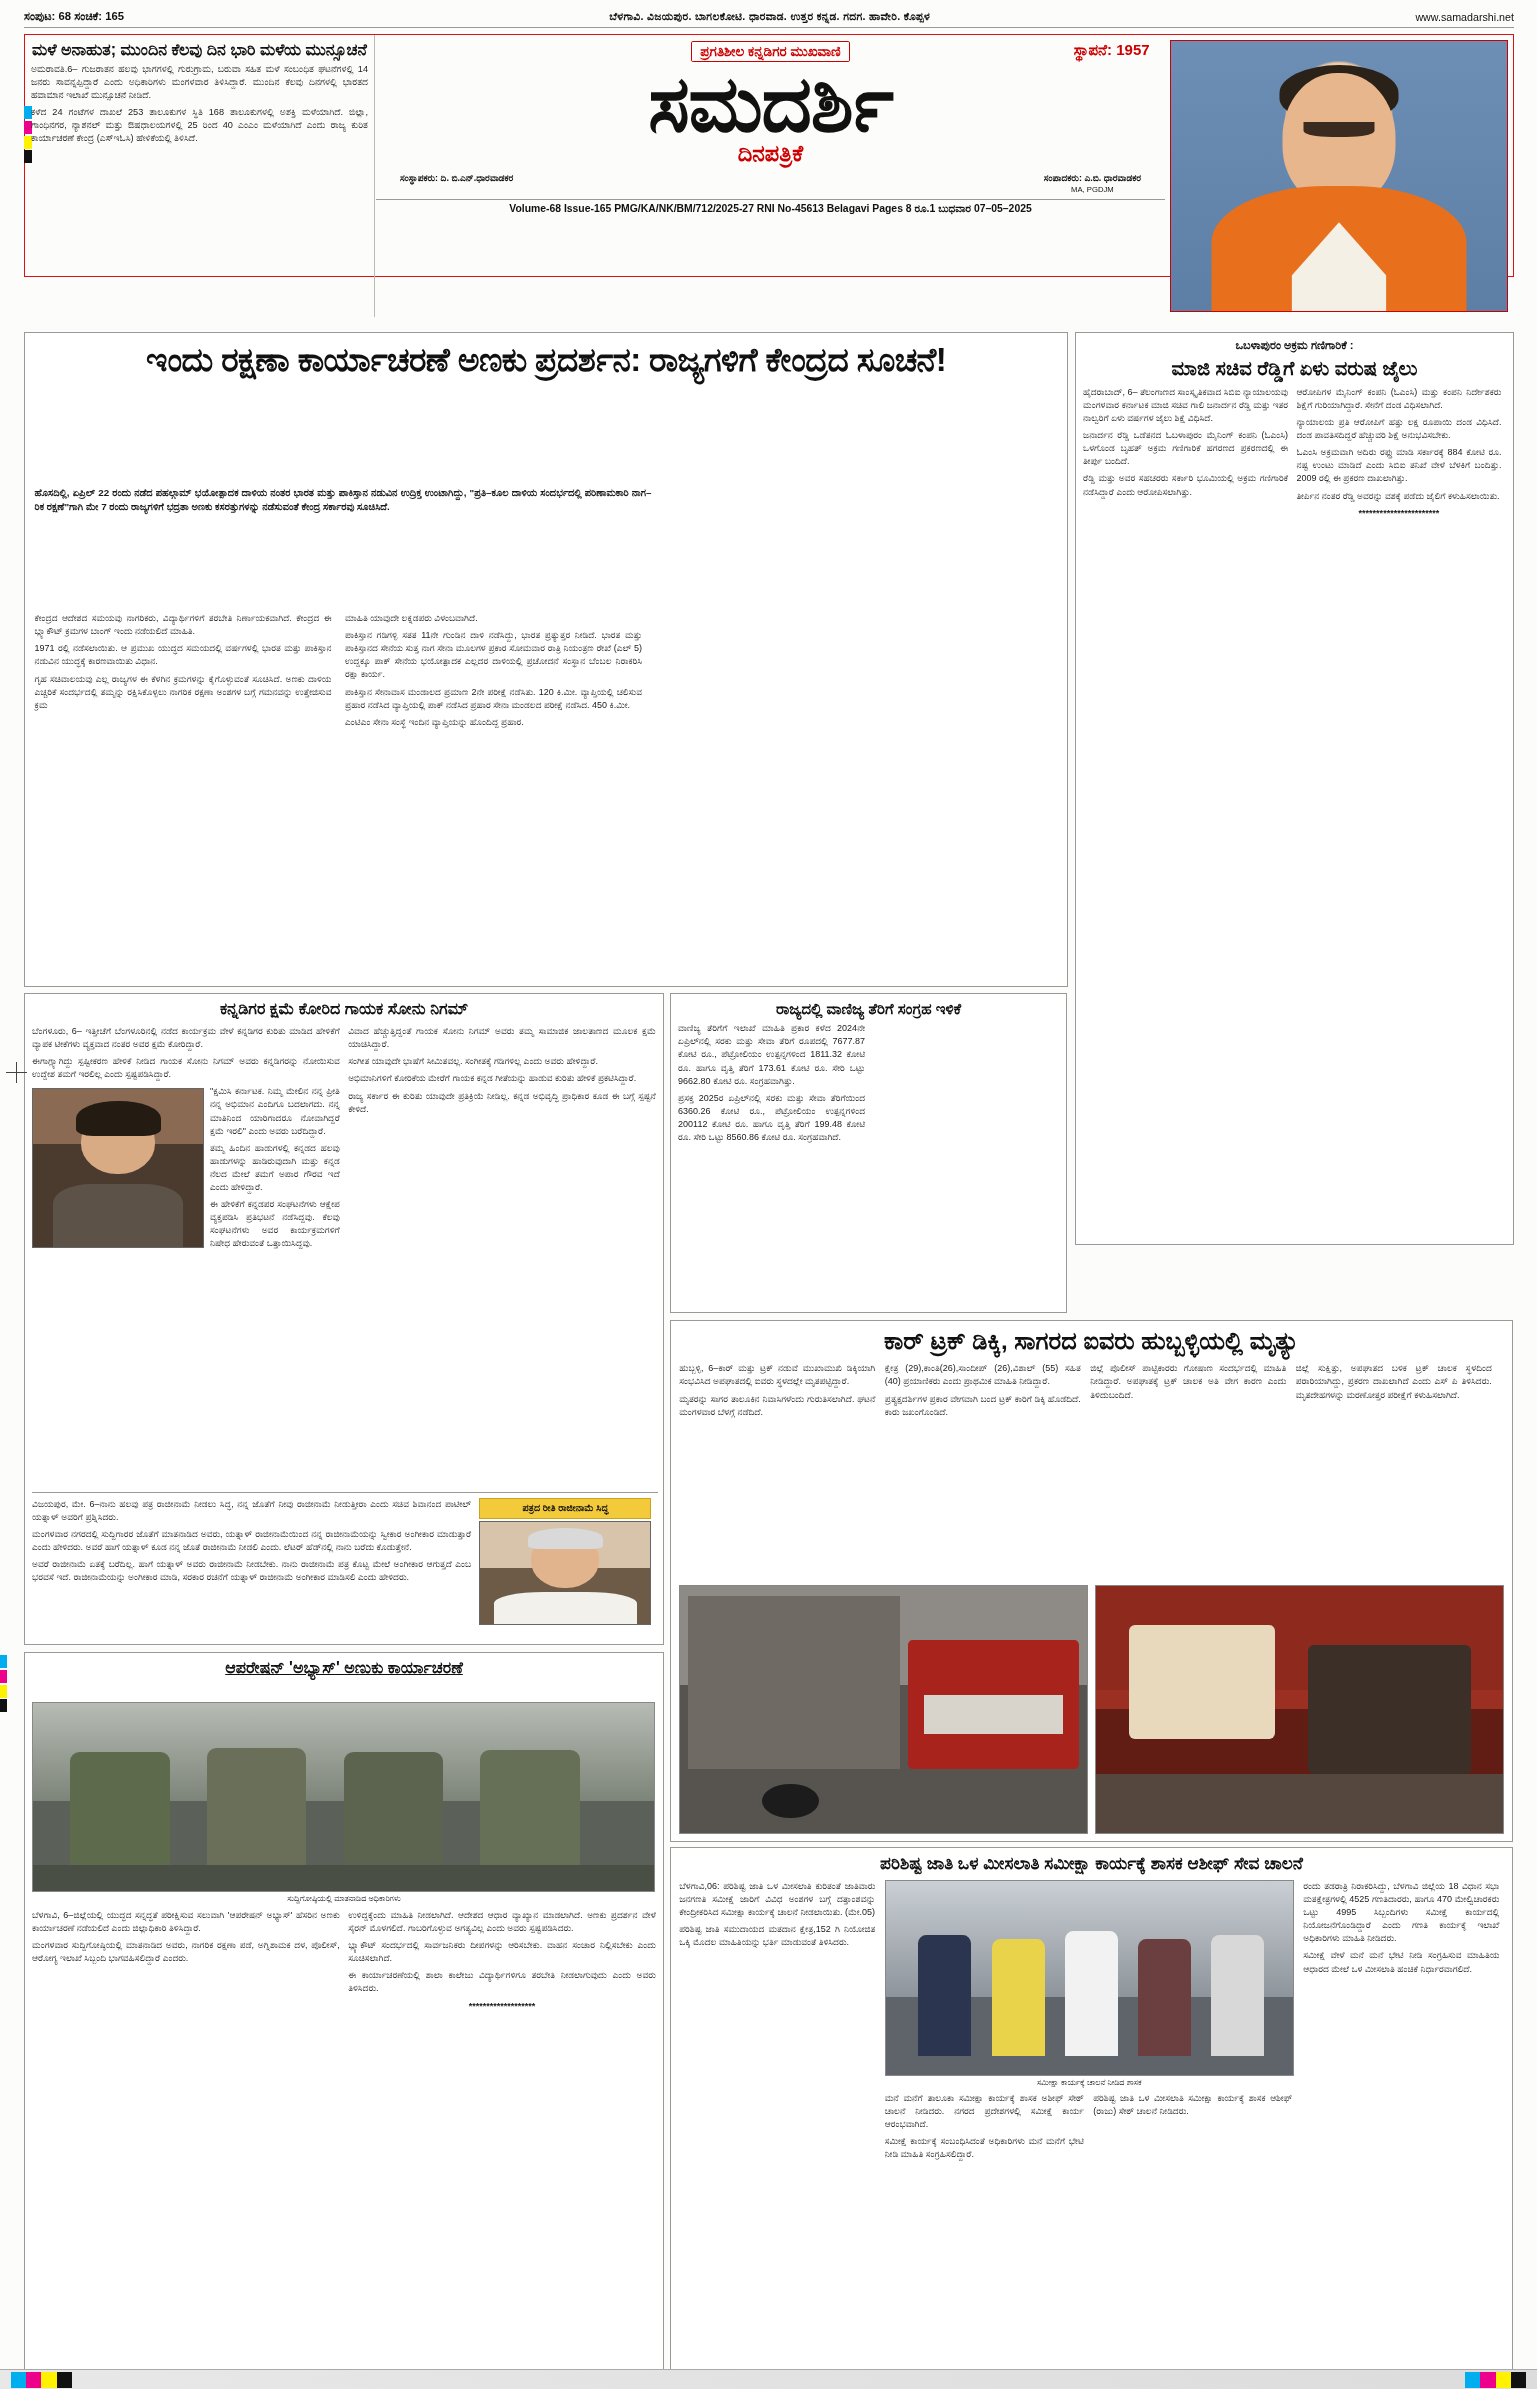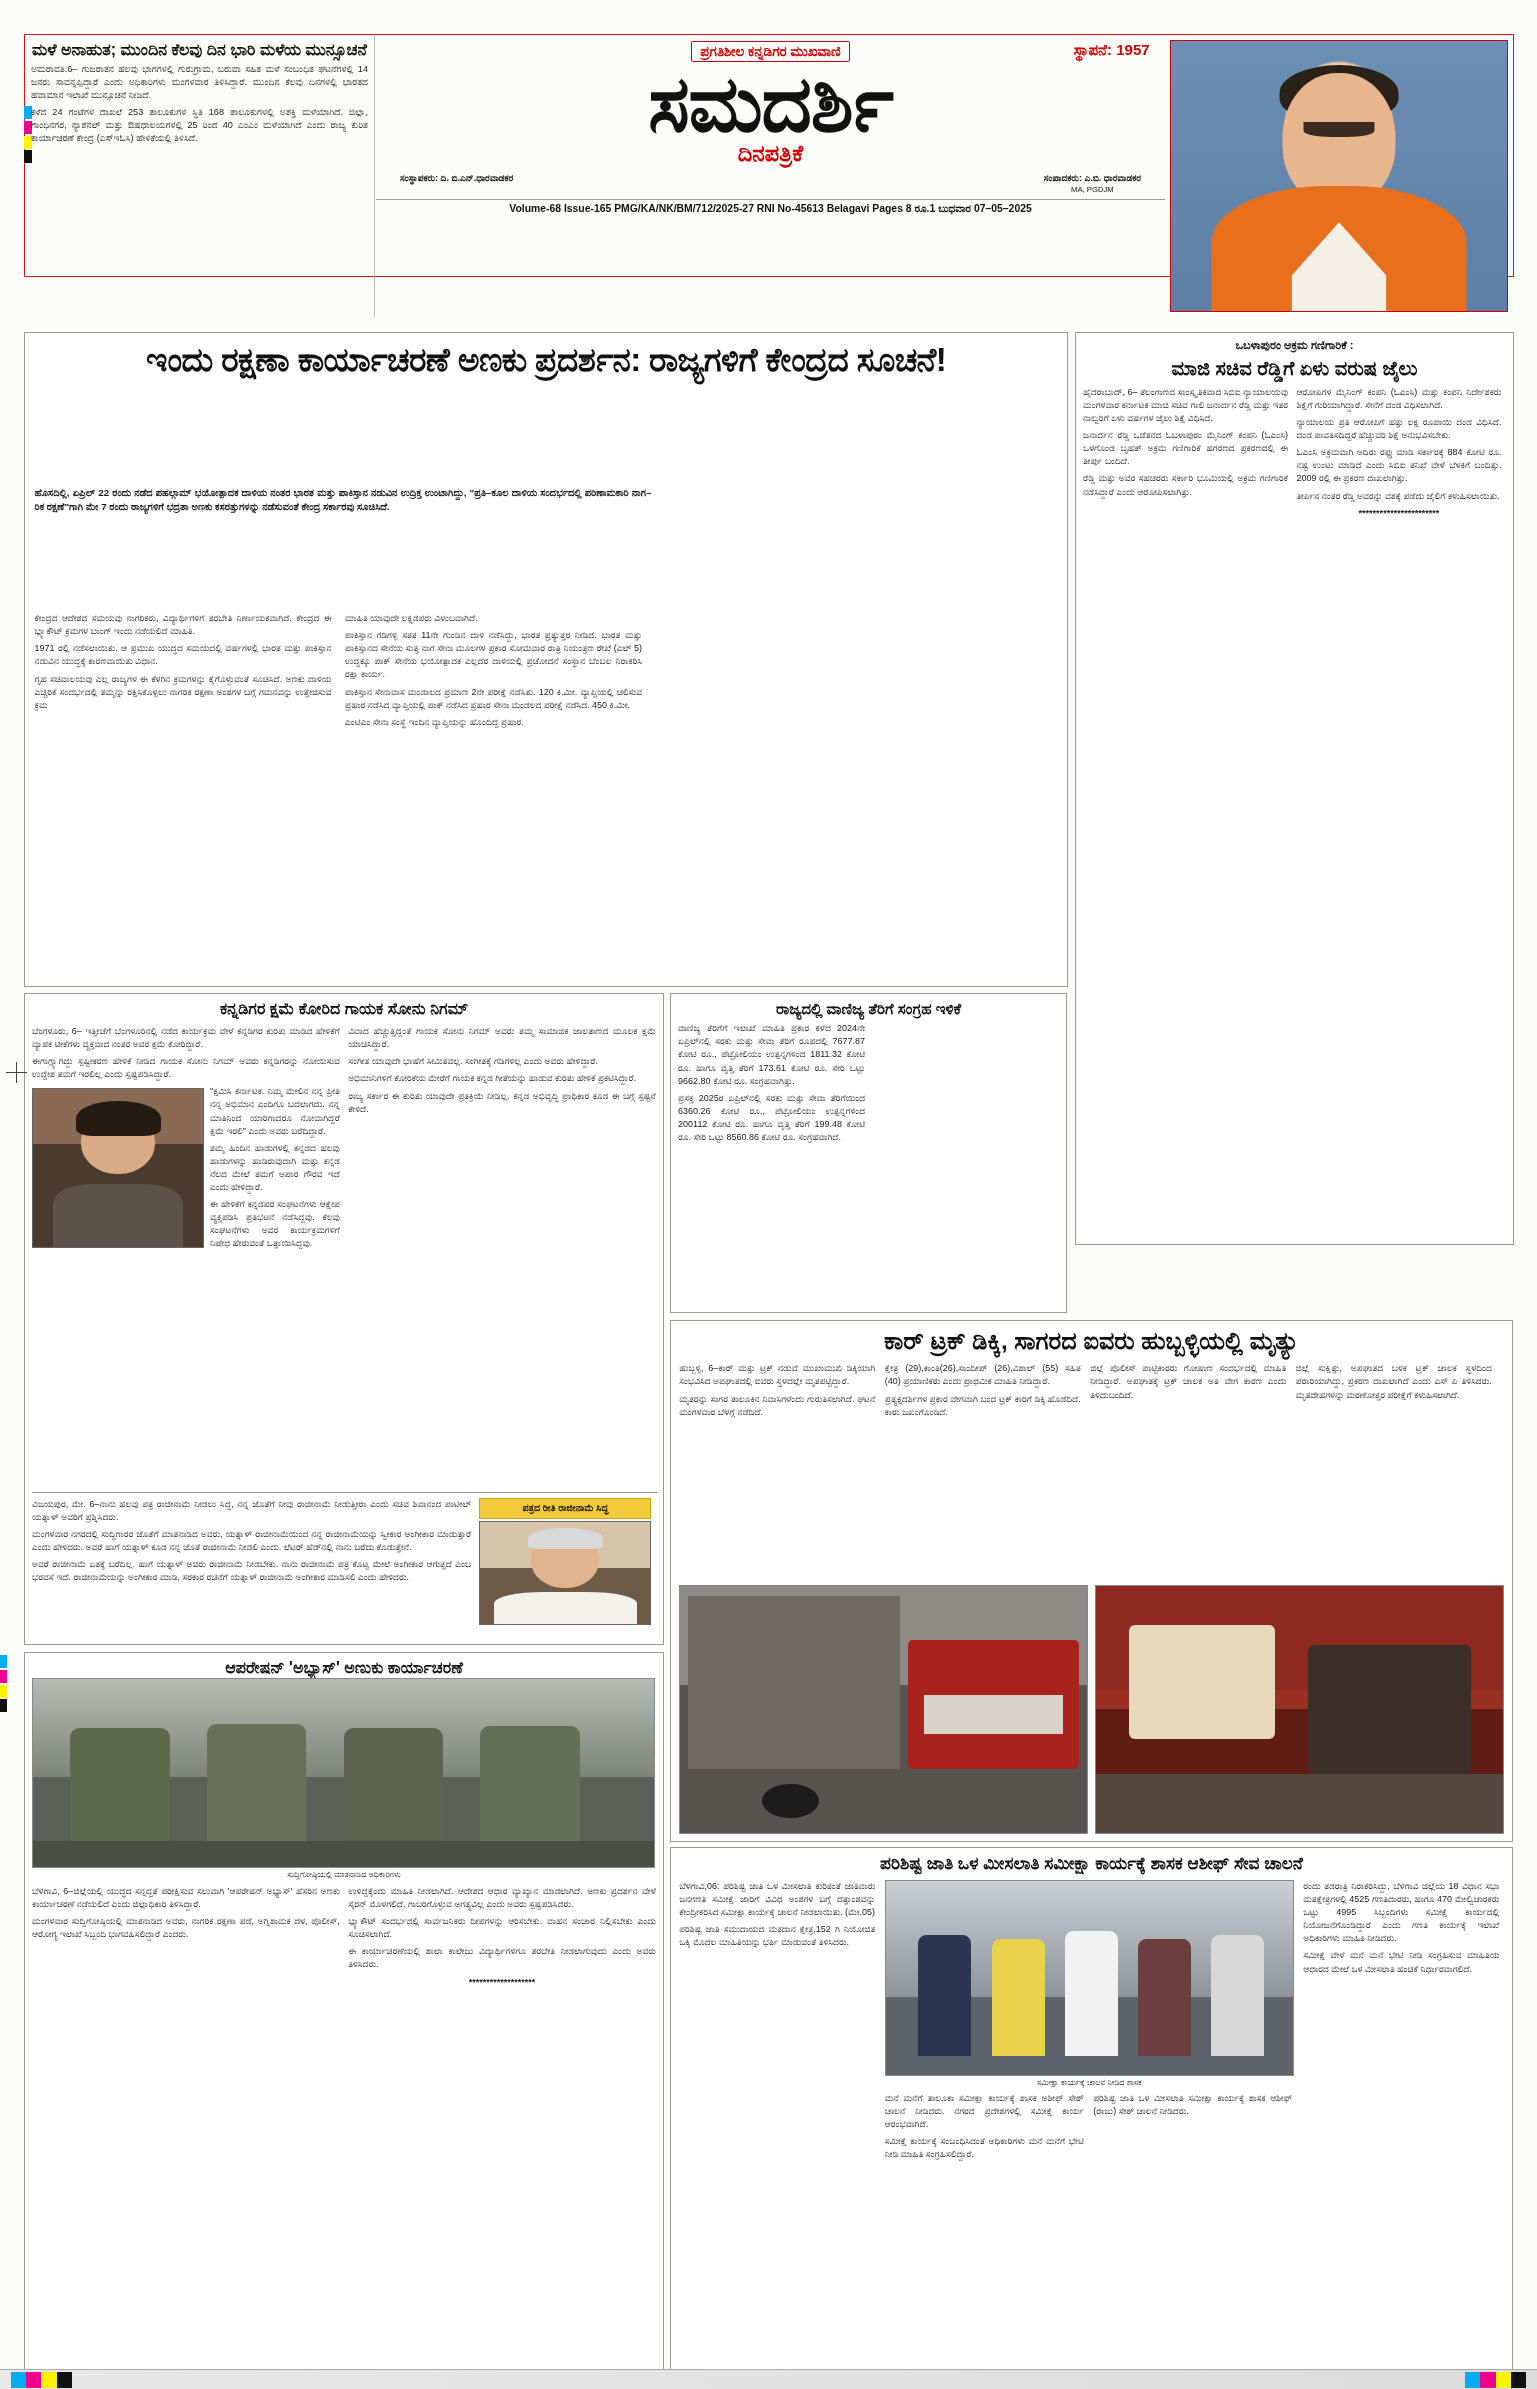--- a/index.html
+++ b/index.html
@@ -168,20 +168,25 @@
   .tick { position:absolute; left: 6px; top: 1062px; width: 21.3px; height: 21.3px; }
   .tick:before, .tick:after{ content:""; position:absolute; background:#444; }
   .tick:before{ left:0; top:10px; width:21.3px; height:1.2px;}
   .tick:after{ left:10px; top:0; width:1.2px; height:21.3px;}
 </style>
 </head>
 <body>
 
 <div class="page">
 
+  <div class="topbar">
+    <div class="left">ಸಂಪುಟ: 68    ಸಂಚಿಕೆ: 165</div>
+    <div class="mid">ಬೆಳಗಾವಿ. ವಿಜಯಪುರ. ಬಾಗಲಕೋಟಿ. ಧಾರವಾಡ. ಉತ್ತರ ಕನ್ನಡ. ಗದಗ. ಹಾವೇರಿ. ಕೊಪ್ಪಳ</div>
+    <div class="right">www.samadarshi.net</div>
+  </div>
 
   <div class="masthead">
 
     <div class="cmyk-left">
       <i style="background:#00aeef"></i>
       <i style="background:#ec008c"></i>
       <i style="background:#fff200"></i>
       <i style="background:#111111"></i>
     </div>
 
@@ -375,21 +380,21 @@
         </div>
       </div>
       <div style="width:196px;">
         <p class="col">ರಂದು ತಡರಾತ್ರಿ ನಿರಾಕರಿಸಿದ್ದು, ಬೆಳಗಾವಿ ಜಿಲ್ಲೆಯ 18 ವಿಧಾನ ಸಭಾ ಮತಕ್ಷೇತ್ರಗಳಲ್ಲಿ 4525 ಗಣತಿದಾರರು, ಹಾಗೂ 470 ಮೇಲ್ವಿಚಾರಕರು ಒಟ್ಟು 4995 ಸಿಬ್ಬಂದಿಗಳು ಸಮೀಕ್ಷೆ ಕಾರ್ಯದಲ್ಲಿ ನಿಯೋಜನೆಗೊಂಡಿದ್ದಾರೆ ಎಂದು ಗಣತಿ ಕಾರ್ಯಕ್ಕೆ ಇಲಾಖೆ ಅಧಿಕಾರಿಗಳು ಮಾಹಿತಿ ನೀಡಿದರು.</p>
         <p class="col">ಸಮೀಕ್ಷೆ ವೇಳೆ ಮನೆ ಮನೆ ಭೇಟಿ ನೀಡಿ ಸಂಗ್ರಹಿಸುವ ಮಾಹಿತಿಯ ಆಧಾರದ ಮೇಲೆ ಒಳ ಮೀಸಲಾತಿ ಹಂಚಿಕೆ ನಿರ್ಧಾರವಾಗಲಿದೆ.</p>
       </div>
     </div>
   </div>
 
   <div class="box" style="left:24px; top:1652px; width:640px; height:718px; padding:6px 7.1px;">
-    <div class="hl h-sm" style="margin-bottom:0;">ಆಪರೇಷನ್ 'ಅಭ್ಯಾಸ್' ಅಣುಕು ಕಾರ್ಯಾಚರಣೆ</div>
+    <div class="hl h-sm" style="margin-bottom:24px;text-decoration:underline;">ಆಪರೇಷನ್ 'ಅಭ್ಯಾಸ್' ಅಣುಕು ಕಾರ್ಯಾಚರಣೆ</div>
 
     <div class="photo ph-police" style="width:623px;height:190px;">
       <div style="position:absolute;left:0;top:0;width:100%;height:52%;background:linear-gradient(180deg,#b6bcb4,#7d8479);"></div>
       <div style="position:absolute;left:6%;top:26%;width:16%;height:66%;background:#5d6a4c;border-radius:9.5px 9.5px 0 0;"></div>
       <div style="position:absolute;left:28%;top:24%;width:16%;height:68%;background:#6a6f5a;border-radius:9.5px 9.5px 0 0;"></div>
       <div style="position:absolute;left:50%;top:26%;width:16%;height:66%;background:#5c6450;border-radius:9.5px 9.5px 0 0;"></div>
       <div style="position:absolute;left:72%;top:25%;width:16%;height:67%;background:#657056;border-radius:9.5px 9.5px 0 0;"></div>
       <div style="position:absolute;left:0;bottom:0;width:100%;height:14%;background:#4a4f45;"></div>
     </div>
     <div class="caption">ಸುದ್ದಿಗೋಷ್ಠಿಯಲ್ಲಿ ಮಾತನಾಡಿದ ಅಧಿಕಾರಿಗಳು</div>

